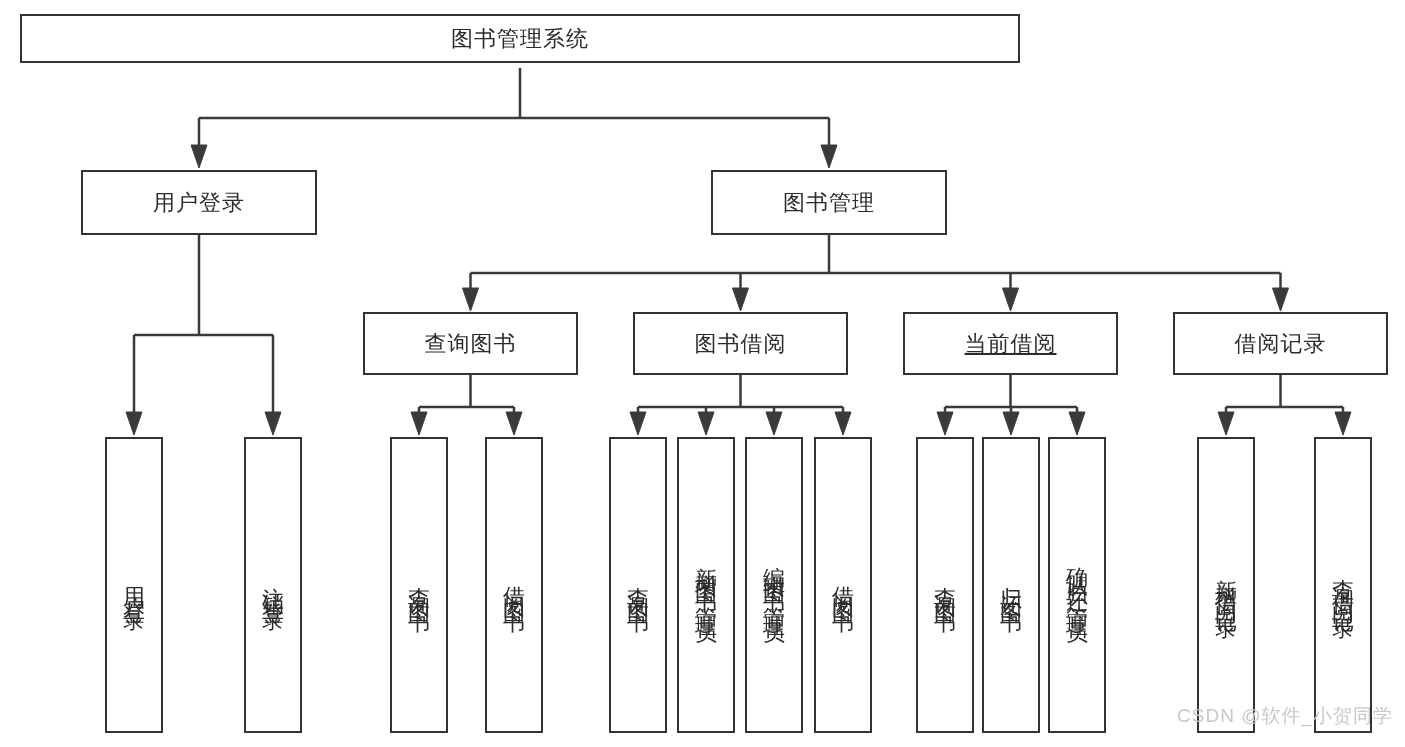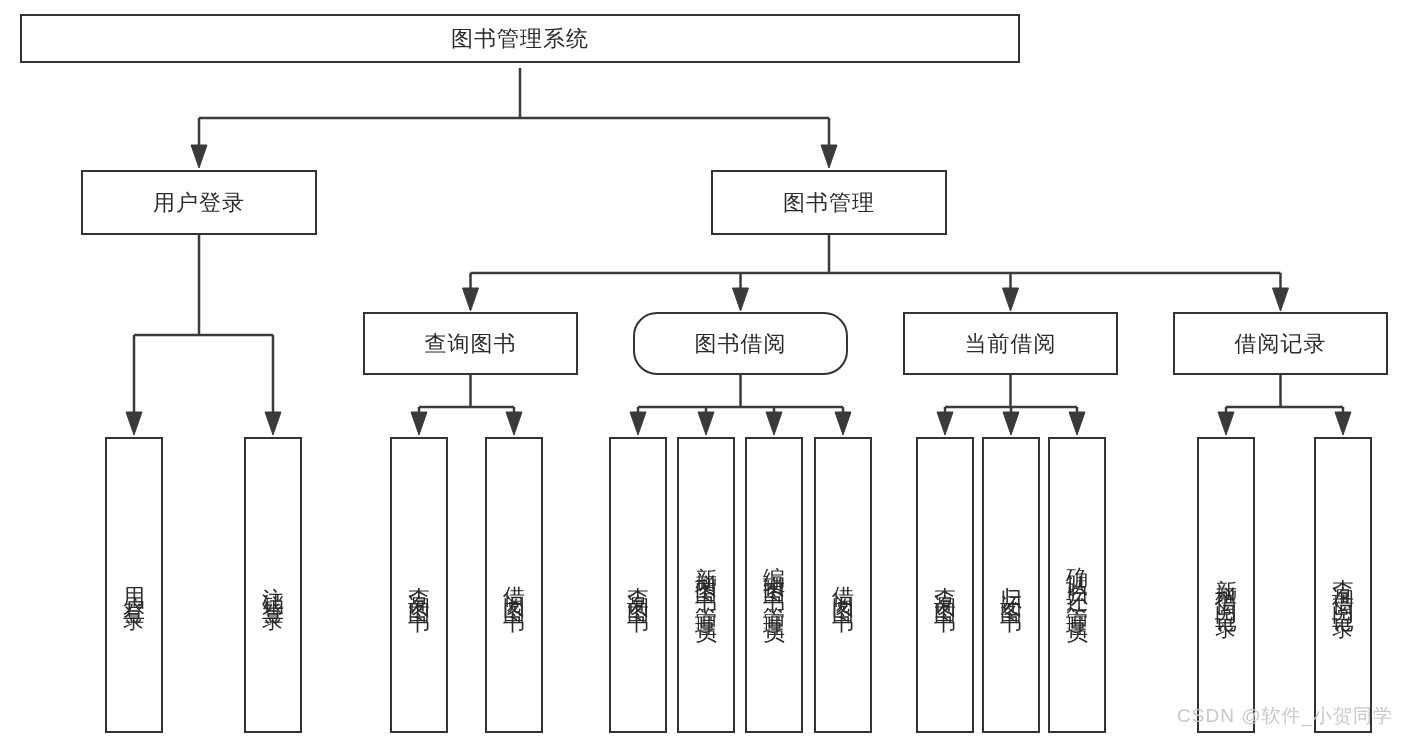--- a/index.html
+++ b/index.html
@@ -60,22 +60,22 @@
     <polygon points="1218,412 1234,412 1226,435"></polygon>
     <polygon points="1335,412 1351,412 1343,435"></polygon>
   </svg>
 
   <div class="box h1box">图书管理系统</div>
 
   <div class="box h2box" style="left:81px;">用户登录</div>
   <div class="box h2box" style="left:711px;text-align:right;">图书管理</div>
 
   <div class="box h3box" style="left:363px;">查询图书</div>
-  <div class="box h3box" style="left:633px;border-radius:24px;">图书借阅</div>
-  <div class="box h3box" style="left:903px;">当前借阅</div>
+  <div class="box h3box" style="left:633px;">图书借阅</div>
+  <div class="box h3box" style="left:903px;text-decoration:underline;">当前借阅</div>
   <div class="box h3box" style="left:1173px;">借阅记录</div>
 
   <div class="box leaf" style="left:105px;">
     <span>用户登录</span>
   </div>
   <div class="box leaf" style="left:244px;">
     <span>注销登录</span>
   </div>
 
   <div class="box leaf" style="left:390px;">

